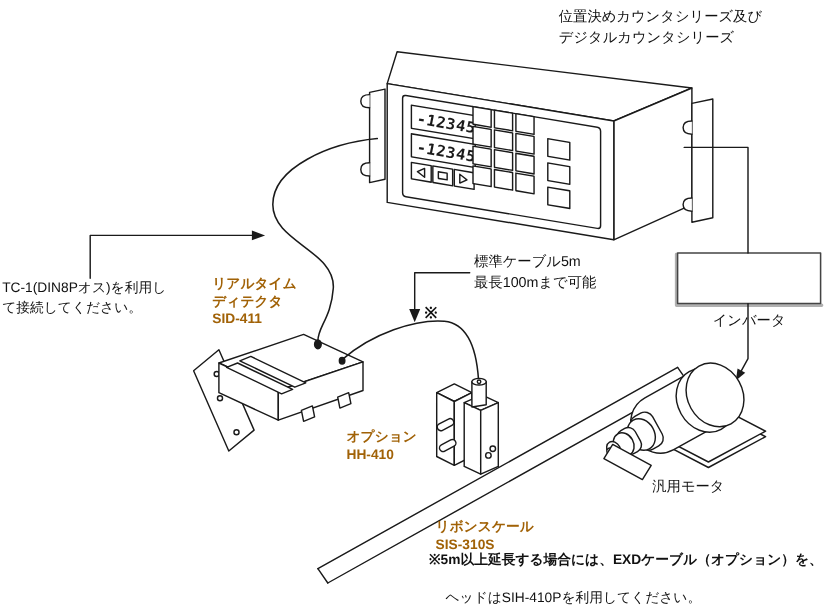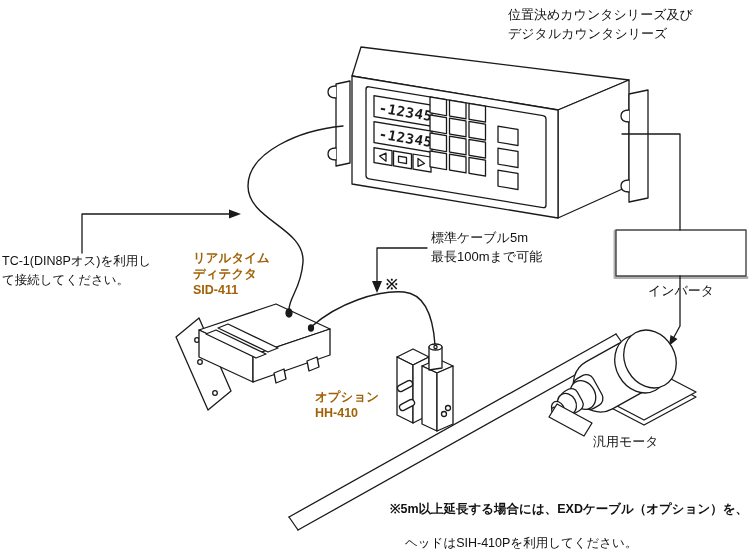--- a/index.html
+++ b/index.html
@@ -189,20 +189,24 @@
 </div>
 
 <div class="asterisk" style="left:386px;top:274px;">※</div>
 
 
 <div class="txt blue" style="left:315px;top:389px;">
   <div>オプション</div>
   <div>HH-410</div>
 </div>
 
+<div class="txt blue" style="left:396px;top:471px;">
+  <div>リボンスケール</div>
+  <div>SIS-310S</div>
+</div>
 
 <div class="inverter-label">インバータ</div>
 
 <div class="txt" style="left:593px;top:432px;font-family:Liberation Serif, serif;">汎用モータ</div>
 
 <div class="txt small" style="left:390px;top:500px;font-weight:bold;">※5m以上延長する場合には、EXDケーブル（オプション）を、</div>
 <div class="txt small" style="left:405px;top:534px;">ヘッドはSIH-410Pを利用してください。</div>
 
 </div>
 

